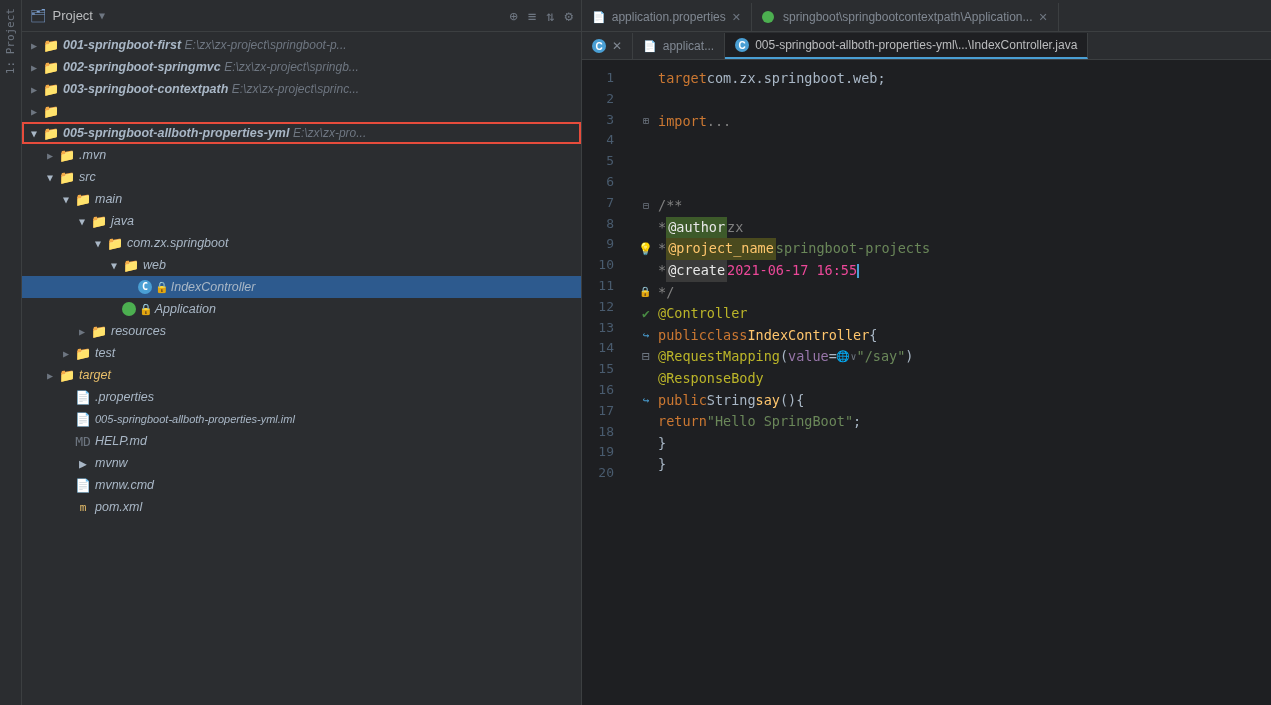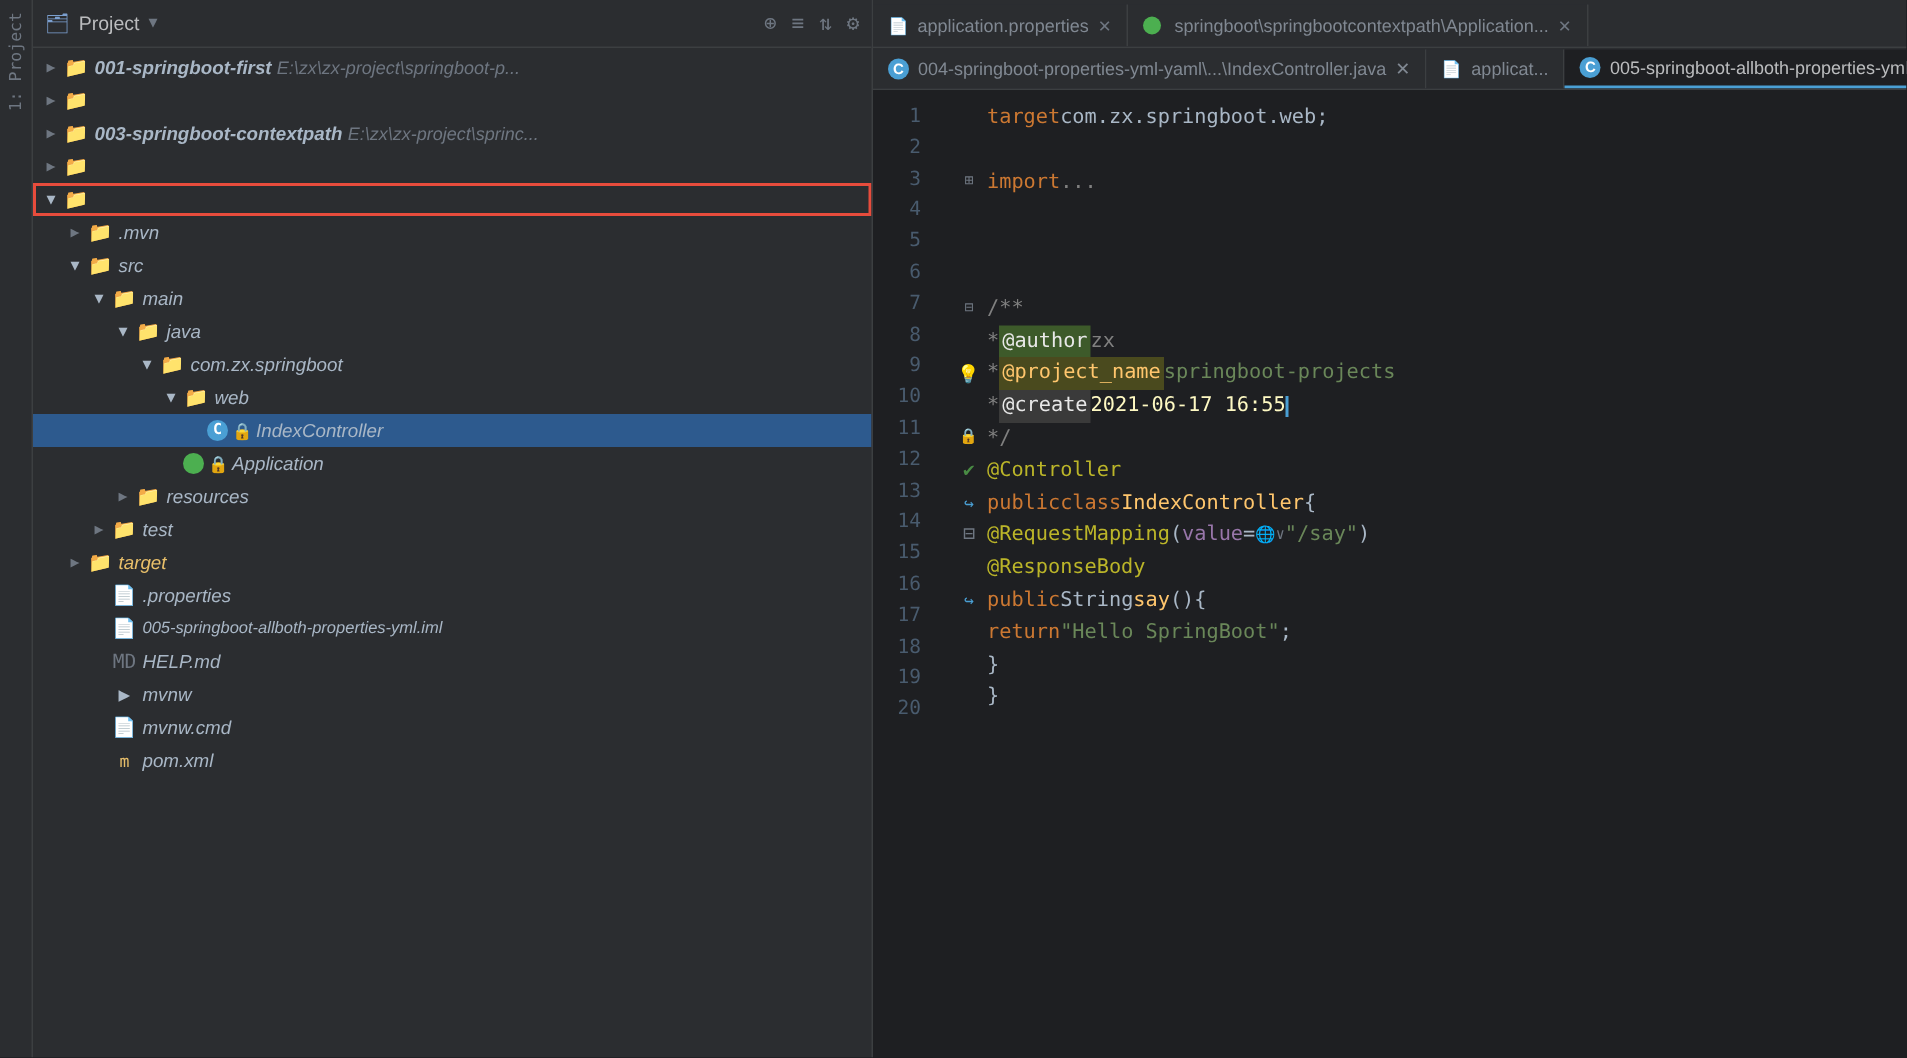--- a/index.html
+++ b/index.html
@@ -303,39 +303,41 @@
       <span class="tree-indent" style="width:4px;"></span>
       <span class="tree-arrow">▶</span>
       <span class="tree-icon folder-icon">📁</span>
       <span class="tree-label"><b style="color:#a9b7c6;">001-springboot-first</b> <span class="path">E:\zx\zx-project\springboot-p...</span></span>
     </div>
 
     <div class="tree-item">
       <span class="tree-indent" style="width:4px;"></span>
       <span class="tree-arrow">▶</span>
       <span class="tree-icon folder-icon">📁</span>
+      <span class="tree-label"><b style="color:#a9b7c6;">002-springboot-springmvc</b> <span class="path">E:\zx\zx-project\springb...</span></span>
     </div>
 
     <div class="tree-item">
       <span class="tree-indent" style="width:4px;"></span>
       <span class="tree-arrow">▶</span>
       <span class="tree-icon folder-icon">📁</span>
       <span class="tree-label"><b style="color:#a9b7c6;">003-springboot-contextpath</b> <span class="path">E:\zx\zx-project\sprinc...</span></span>
     </div>
 
     <div class="tree-item">
       <span class="tree-indent" style="width:4px;"></span>
       <span class="tree-arrow">▶</span>
       <span class="tree-icon folder-icon">📁</span>
     </div>
 
     <div class="tree-item highlighted">
       <span class="tree-indent" style="width:4px;"></span>
       <span class="tree-arrow" style="color:#a9b7c6;">▼</span>
       <span class="tree-icon folder-icon">📁</span>
+      <span class="tree-label"><b style="color:#a9b7c6;">005-springboot-allboth-properties-yml</b> <span class="path">E:\zx\zx-pro...</span></span>
     </div>
 
     <div class="tree-item">
       <span class="tree-indent" style="width:20px;"></span>
       <span class="tree-arrow">▶</span>
       <span class="tree-icon folder-icon">📁</span>
       <span class="tree-label">.mvn</span>
     </div>
 
     <div class="tree-item">
@@ -466,21 +468,20 @@
     <div class="tab">
       <span class="sb-icon" style="width:12px;height:12px;display:inline-block;border-radius:50%;background:#4caf50;flex-shrink:0;"></span>
       <span>springboot\springbootcontextpath\Application...</span>
       <span class="tab-close">✕</span>
     </div>
   </div>
 
   <div class="tab-row2">
     <div class="tab2">
       <span style="color:#4a9fd4;font-size:10px;font-weight:bold;width:14px;height:14px;border-radius:50%;background:#4a9fd4;display:inline-flex;align-items:center;justify-content:center;color:white;">C</span>
-      <span>004-springboot-properties-yml-yaml\...\IndexController.java</span>
       <span class="tab-close">✕</span>
     </div>
     <div class="tab2">
       <span style="color:#a9b7c6;font-size:11px;">📄</span>
       <span>applicat...</span>
     </div>
     <div class="tab2 active">
       <span style="font-size:10px;font-weight:bold;width:14px;height:14px;border-radius:50%;background:#4a9fd4;display:inline-flex;align-items:center;justify-content:center;color:white;">C</span>
       <span>005-springboot-allboth-properties-yml\...\IndexController.java</span>
 
@@ -563,21 +564,21 @@
           <span class="hl-project">@project_name</span>
           <span class="cm"> </span>
           <span style="color:#6a8759;">springboot-projects</span>
       </div>
 
       <div class="code-line">
         <span class="gutter"></span>
         <span class="cm"> * </span>
           <span class="hl-create">@create</span>
           <span class="cm"> </span>
-          <span style="color:#fef9c3;">2021-06-17 16:55</span>
+          <span style="color:#ec4899;">2021-06-17 16:55</span>
           <span style="background:#4a9fd4;display:inline-block;width:2px;height:14px;vertical-align:middle;"></span>
       </div>
 
       <div class="code-line">
         <span class="gutter">
             <span style="color:#6e7681;font-size:10px;">🔒</span>
           </span>
         <span class="cm"> */</span>
       </div>
 

